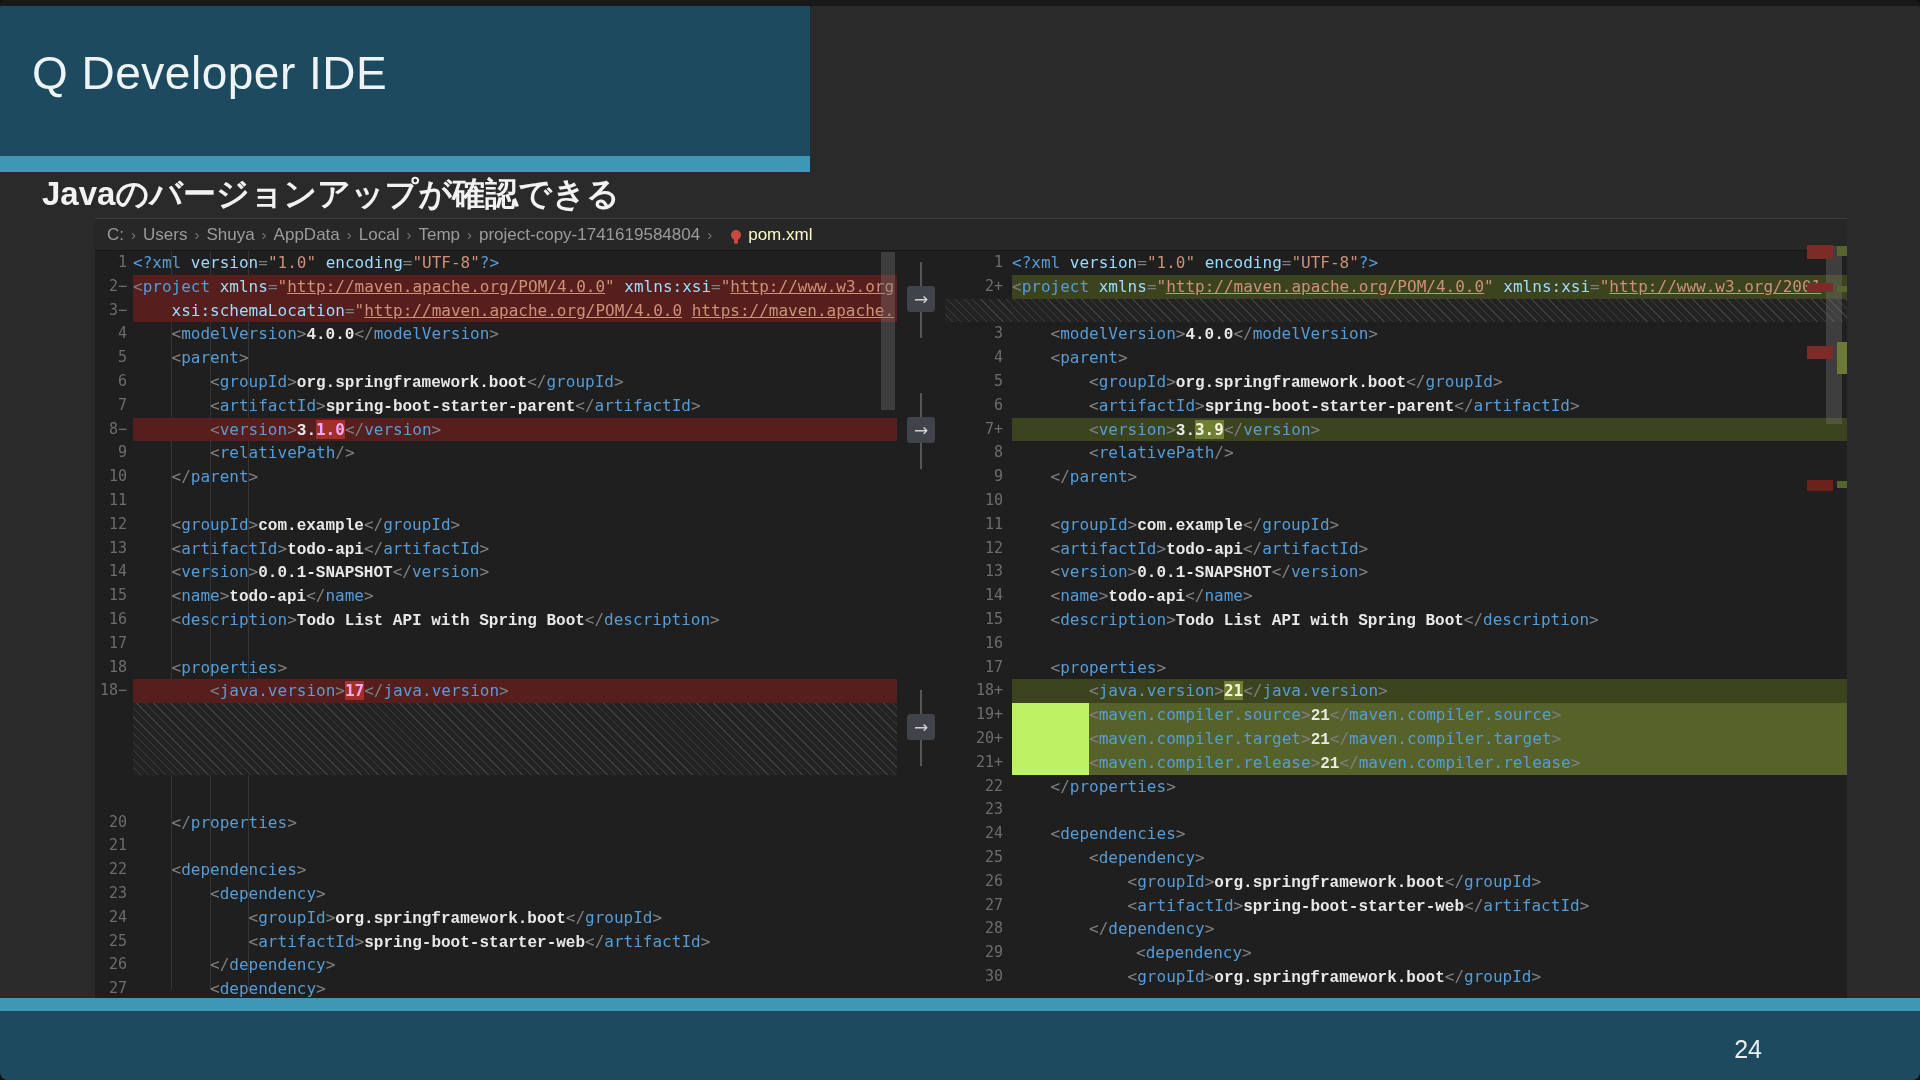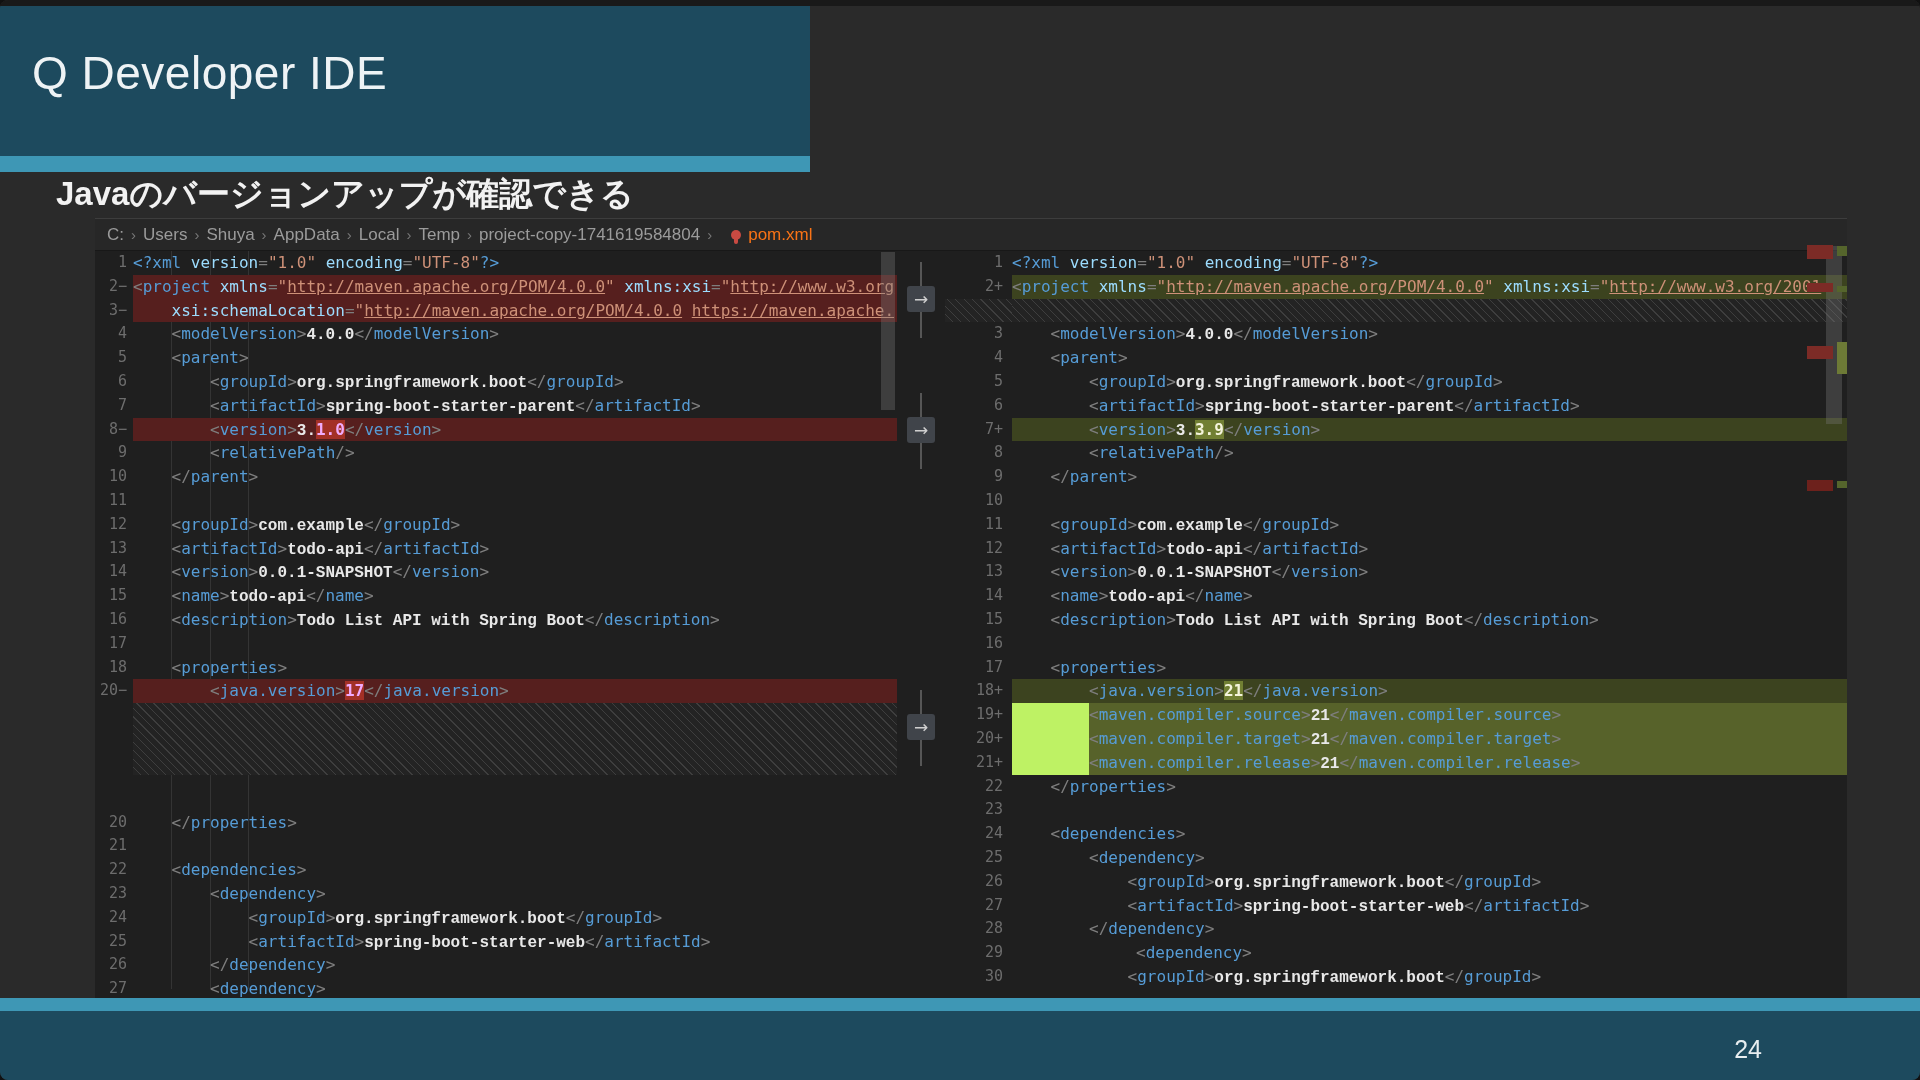--- a/index.html
+++ b/index.html
@@ -2,27 +2,27 @@
 <html><head>
 <meta charset="utf-8">
 <style>
   html,body{margin:0;padding:0;background:#111;}
   .slide{position:relative;width:1920px;height:1080px;background:#2a2a2a;overflow:hidden;
          font-family:"Liberation Sans","DejaVu Sans",sans-serif;border-radius:8px;}
   .topbar{position:absolute;top:0;left:0;width:1920px;height:6px;background:#191919;}
   .header-box{position:absolute;top:6px;left:0;width:810px;height:150px;background:#1d4a5e;}
   .page-title{position:absolute;left:32px;top:40px;font-size:46px;font-weight:300;color:#eef3f5;letter-spacing:.5px;}
   .accent-strip{position:absolute;top:156px;left:0;width:810px;height:16px;background:#3e97b5;}
-  .subtitle{position:absolute;top:172px;left:56px;font-size:33px;font-weight:600;color:#f2f2f2;}
+  .subtitle{position:absolute;top:172px;left:42px;font-size:33px;font-weight:600;color:#f2f2f2;}
 
   .editor{position:absolute;left:95px;top:218px;width:1752px;height:780px;background:#1f1f1f;}
   .breadcrumb{height:31px;background:#272727;border-top:1px solid #3d3d3d;border-bottom:1px solid #181818;
               display:flex;align-items:center;padding-left:12px;font-size:17px;color:#9b9b9b;white-space:nowrap;}
   .bc-sep{margin:0 7px;color:#787878;font-size:15px;}
-  .bc-file{color:#f97316;margin-left:7px;}
+  .bc-file{color:#fef9c3;margin-left:7px;}
   .pin{display:inline-block;width:10px;height:10px;background:#c94a42;border-radius:50%;position:relative;margin-left:12px;}
   .pin::after{content:"";position:absolute;left:3px;top:9px;width:4px;height:5px;background:#c94a42;border-radius:0 0 2px 2px;}
 
   .code-region{position:absolute;left:0;top:33px;right:0;bottom:0;
                font-family:"DejaVu Sans Mono","Liberation Mono",monospace;font-size:16px;line-height:23.8px;}
   .pane{position:absolute;top:0;overflow:hidden;}
   .pane-left{left:0;width:802px;}
   .pane-right{left:850px;width:902px;}
   .guide{position:absolute;top:0;height:738px;width:1px;background:#343434;}
   .rows{position:relative;}
@@ -105,21 +105,21 @@
             <div class="row r-ctx" style="height: 23.8px;"><span class="ln">9</span><span class="code"><span class="tk-g">        &lt;</span><span class="tk-t">relativePath</span><span class="tk-g">/&gt;</span></span></div>
             <div class="row r-ctx" style="height: 23.8px;"><span class="ln">10</span><span class="code"><span class="tk-g">    &lt;/</span><span class="tk-t">parent</span><span class="tk-g">&gt;</span></span></div>
             <div class="row r-ctx" style="height: 23.8px;"><span class="ln">11</span><span class="code"></span></div>
             <div class="row r-ctx" style="height: 23.8px;"><span class="ln">12</span><span class="code"><span class="tk-g">    &lt;</span><span class="tk-t">groupId</span><span class="tk-g">&gt;</span><span class="tk-w">com.example</span><span class="tk-g">&lt;/</span><span class="tk-t">groupId</span><span class="tk-g">&gt;</span></span></div>
             <div class="row r-ctx" style="height: 23.8px;"><span class="ln">13</span><span class="code"><span class="tk-g">    &lt;</span><span class="tk-t">artifactId</span><span class="tk-g">&gt;</span><span class="tk-w">todo-api</span><span class="tk-g">&lt;/</span><span class="tk-t">artifactId</span><span class="tk-g">&gt;</span></span></div>
             <div class="row r-ctx" style="height: 23.8px;"><span class="ln">14</span><span class="code"><span class="tk-g">    &lt;</span><span class="tk-t">version</span><span class="tk-g">&gt;</span><span class="tk-w">0.0.1-SNAPSHOT</span><span class="tk-g">&lt;/</span><span class="tk-t">version</span><span class="tk-g">&gt;</span></span></div>
             <div class="row r-ctx" style="height: 23.8px;"><span class="ln">15</span><span class="code"><span class="tk-g">    &lt;</span><span class="tk-t">name</span><span class="tk-g">&gt;</span><span class="tk-w">todo-api</span><span class="tk-g">&lt;/</span><span class="tk-t">name</span><span class="tk-g">&gt;</span></span></div>
             <div class="row r-ctx" style="height: 23.8px;"><span class="ln">16</span><span class="code"><span class="tk-g">    &lt;</span><span class="tk-t">description</span><span class="tk-g">&gt;</span><span class="tk-w">Todo List API with Spring Boot</span><span class="tk-g">&lt;/</span><span class="tk-t">description</span><span class="tk-g">&gt;</span></span></div>
             <div class="row r-ctx" style="height: 23.8px;"><span class="ln">17</span><span class="code"></span></div>
             <div class="row r-ctx" style="height: 23.8px;"><span class="ln">18</span><span class="code"><span class="tk-g">    &lt;</span><span class="tk-t">properties</span><span class="tk-g">&gt;</span></span></div>
-            <div class="row r-del" style="height: 23.8px;"><span class="ln">20−</span><span class="code"><span class="tk-g">        &lt;</span><span class="tk-t">java.version</span><span class="tk-g">&gt;</span><span class="tk-hr">17</span><span class="tk-g">&lt;/</span><span class="tk-t">java.version</span><span class="tk-g">&gt;</span></span></div>
+            <div class="row r-del" style="height: 23.8px;"><span class="ln">18−</span><span class="code"><span class="tk-g">        &lt;</span><span class="tk-t">java.version</span><span class="tk-g">&gt;</span><span class="tk-hr">17</span><span class="tk-g">&lt;/</span><span class="tk-t">java.version</span><span class="tk-g">&gt;</span></span></div>
             <div class="row r-fill" style="height: 71.4px;"><span class="ln"></span><span class="code"></span></div>
             <div class="row r-ctx" style="height: 23.8px; margin-top: 36px;"><span class="ln">20</span><span class="code"><span class="tk-g">    &lt;/</span><span class="tk-t">properties</span><span class="tk-g">&gt;</span></span></div>
             <div class="row r-ctx" style="height: 23.8px;"><span class="ln">21</span><span class="code"></span></div>
             <div class="row r-ctx" style="height: 23.8px;"><span class="ln">22</span><span class="code"><span class="tk-g">    &lt;</span><span class="tk-t">dependencies</span><span class="tk-g">&gt;</span></span></div>
             <div class="row r-ctx" style="height: 23.8px;"><span class="ln">23</span><span class="code"><span class="tk-g">        &lt;</span><span class="tk-t">dependency</span><span class="tk-g">&gt;</span></span></div>
             <div class="row r-ctx" style="height: 23.8px;"><span class="ln">24</span><span class="code"><span class="tk-g">            &lt;</span><span class="tk-t">groupId</span><span class="tk-g">&gt;</span><span class="tk-w">org.springframework.boot</span><span class="tk-g">&lt;/</span><span class="tk-t">groupId</span><span class="tk-g">&gt;</span></span></div>
             <div class="row r-ctx" style="height: 23.8px;"><span class="ln">25</span><span class="code"><span class="tk-g">            &lt;</span><span class="tk-t">artifactId</span><span class="tk-g">&gt;</span><span class="tk-w">spring-boot-starter-web</span><span class="tk-g">&lt;/</span><span class="tk-t">artifactId</span><span class="tk-g">&gt;</span></span></div>
             <div class="row r-ctx" style="height: 23.8px;"><span class="ln">26</span><span class="code"><span class="tk-g">        &lt;/</span><span class="tk-t">dependency</span><span class="tk-g">&gt;</span></span></div>
             <div class="row r-ctx" style="height: 23.8px;"><span class="ln">27</span><span class="code"><span class="tk-g">        &lt;</span><span class="tk-t">dependency</span><span class="tk-g">&gt;</span></span></div>
             <div class="row r-ctx" style="height: 23.8px;"><span class="ln">28</span><span class="code"><span class="tk-g">            &lt;</span><span class="tk-t">groupId</span><span class="tk-g">&gt;</span><span class="tk-w">org.springframework.boot</span><span class="tk-g">&lt;/</span><span class="tk-t">groupId</span><span class="tk-g">&gt;</span></span></div>

